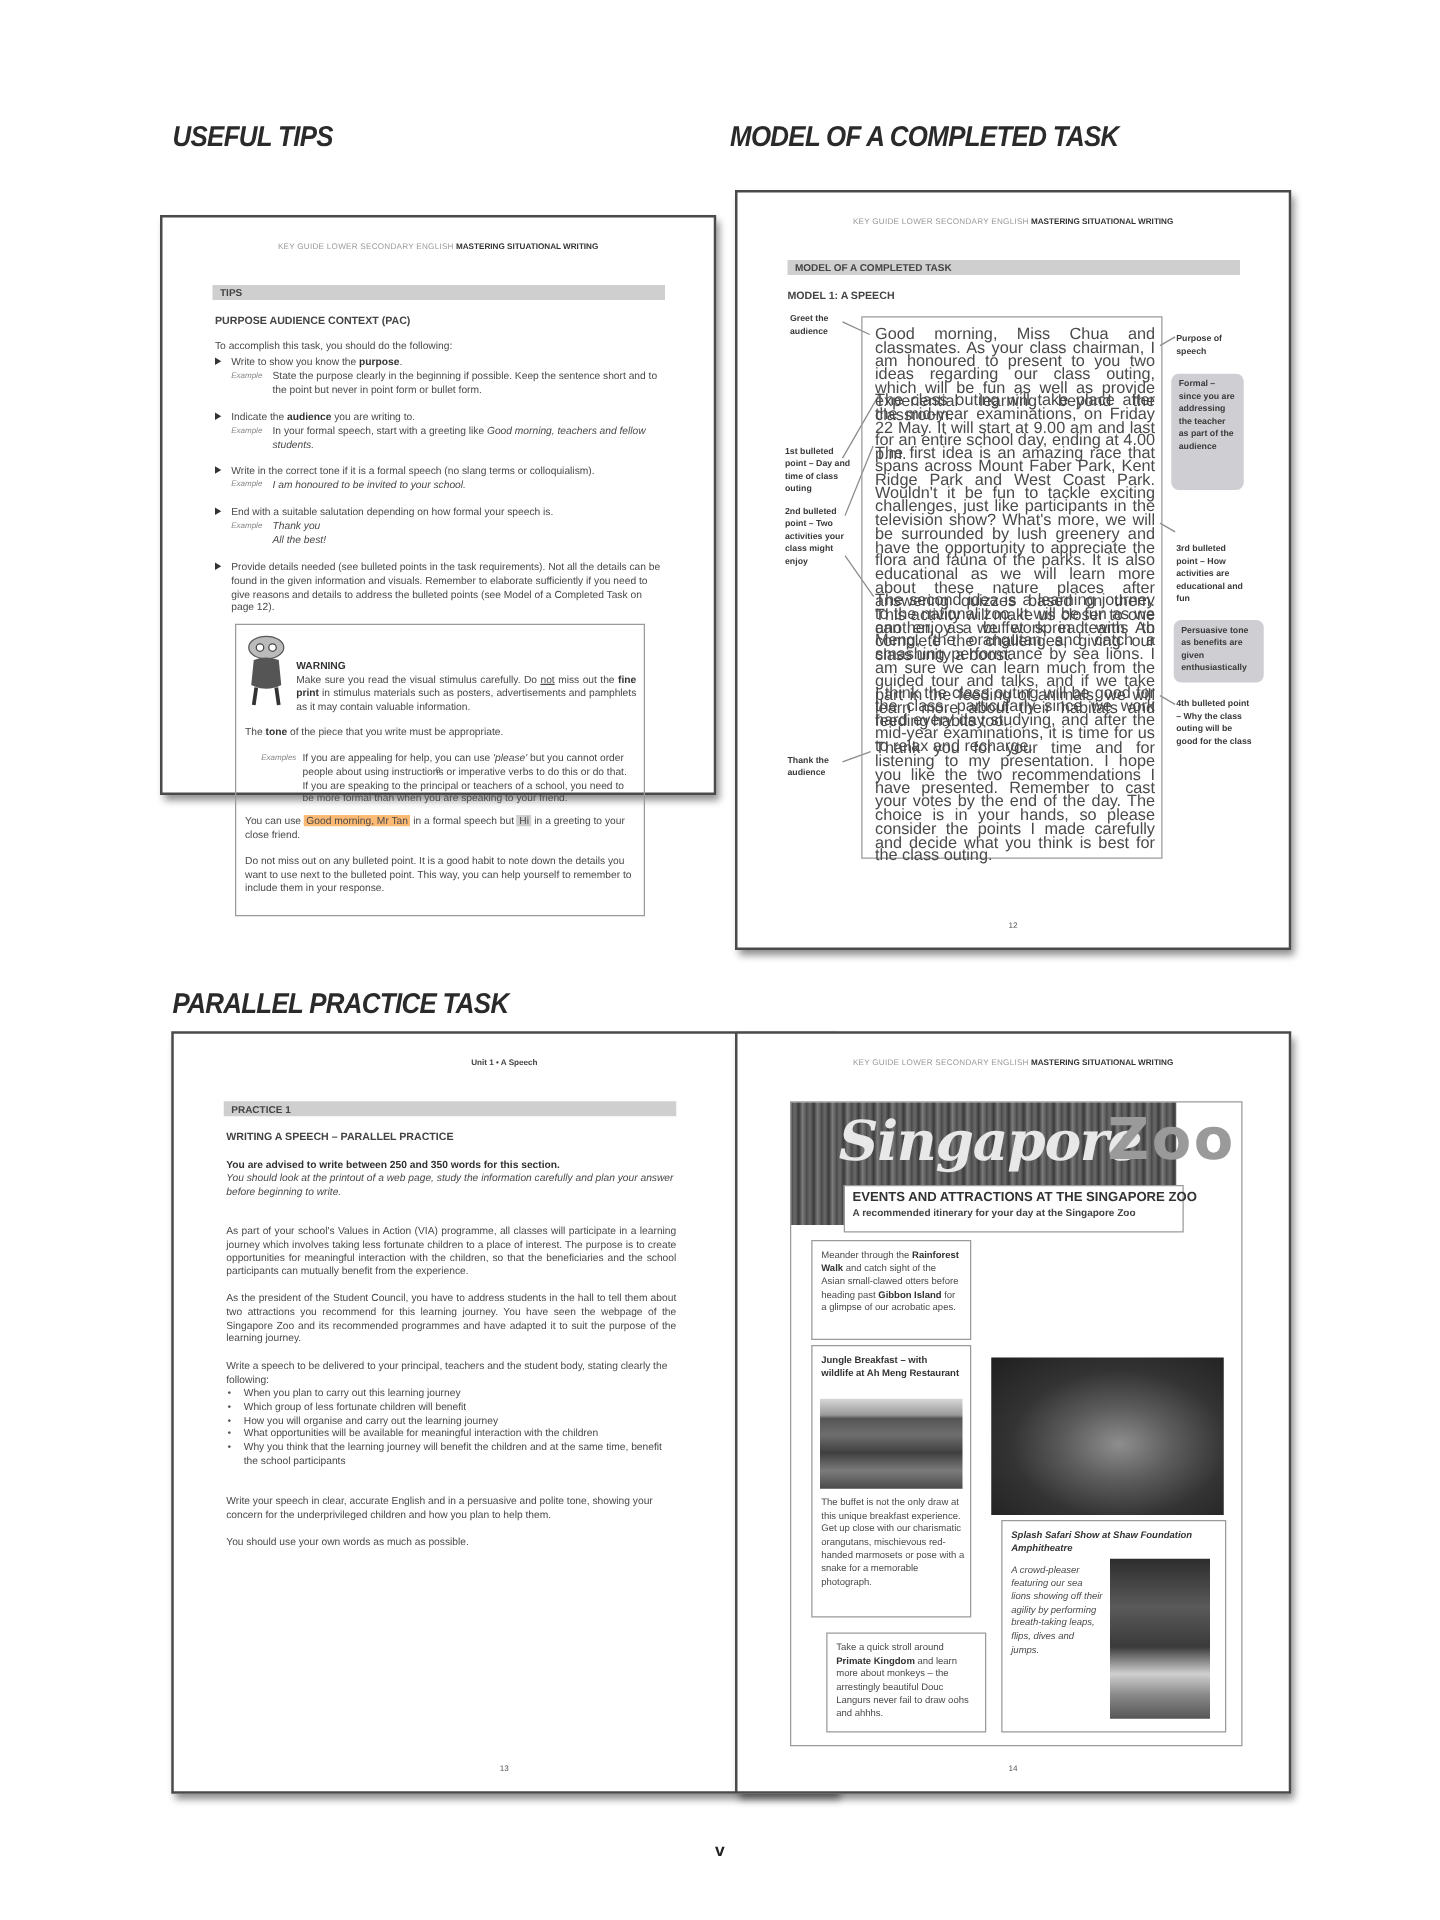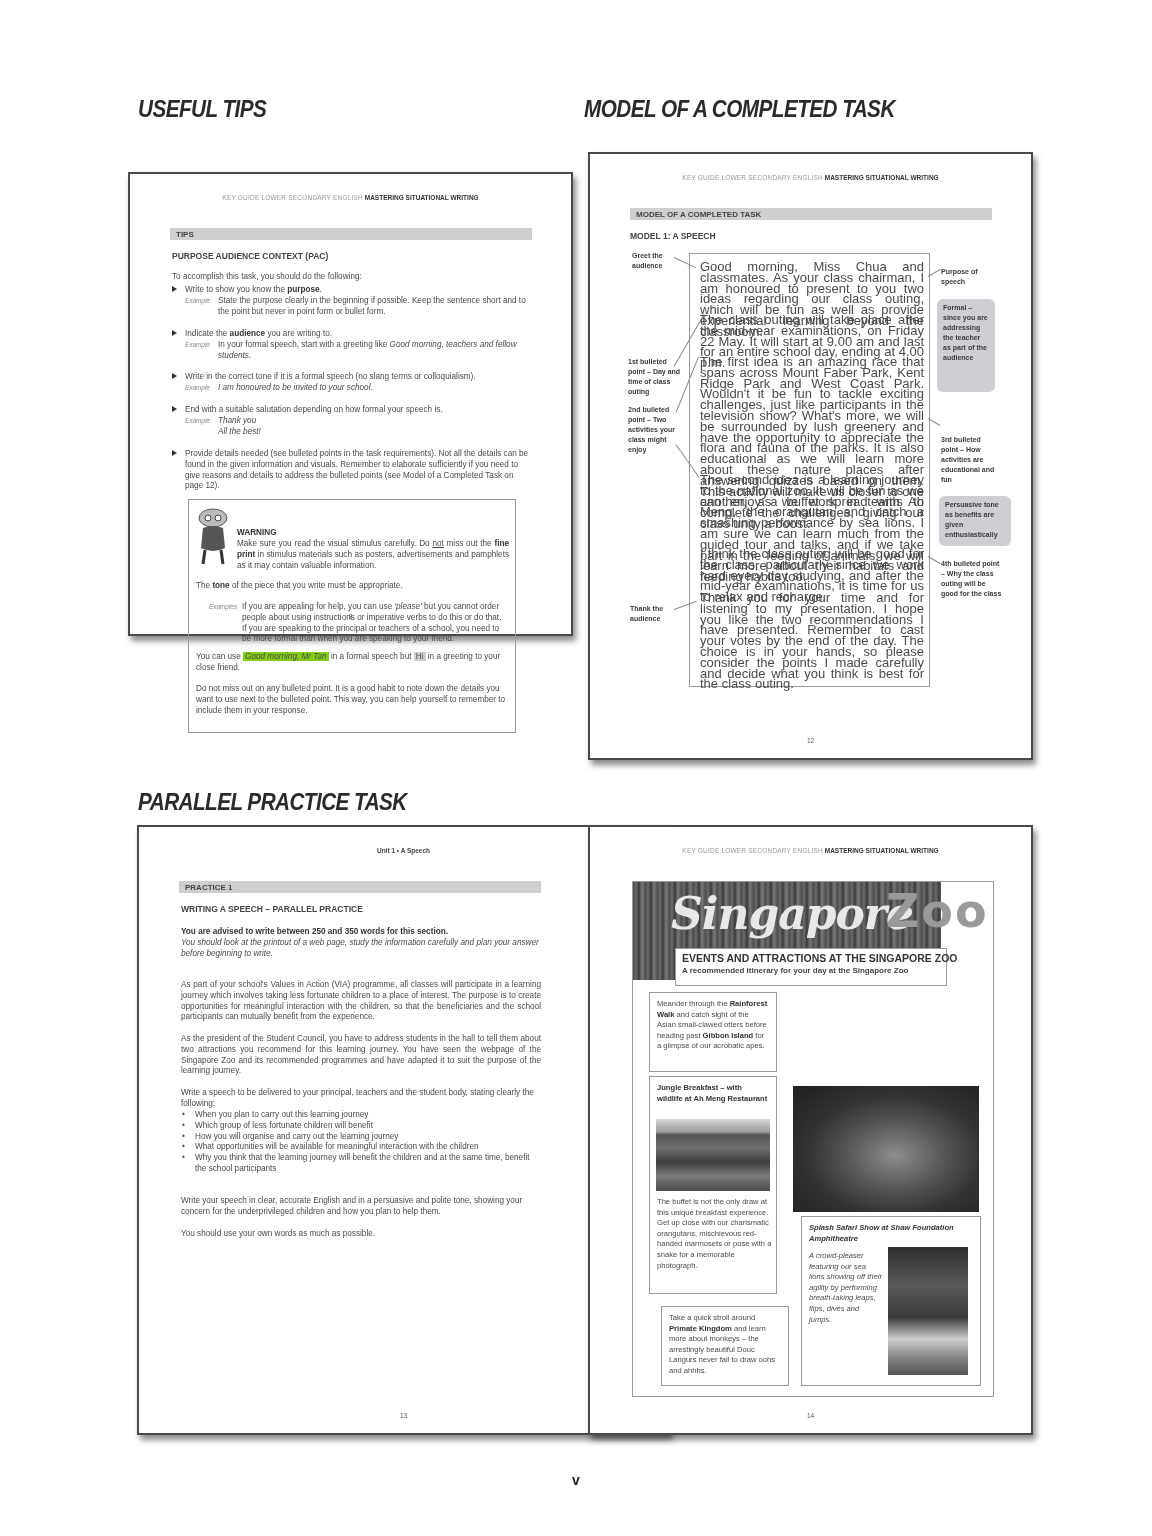--- a/index.html
+++ b/index.html
@@ -142,21 +142,21 @@
       <span>Make sure you read the visual stimulus carefully. Do </span><u>not</u><span> miss out the </span><span class="b">fine print</span><span> in stimulus materials such as posters, advertisements and pamphlets as it may contain valuable information.</span>
     </div>
     <div class="p" style="position:absolute; left:7px; top:81px;">
       <span>The </span><span class="b">tone</span><span> of the piece that you write must be appropriate.</span>
     </div>
     <div class="p" style="position:absolute; left:20px; top:102px; width:300px; display:flex;">
       <span class="ex-label" style="width:33px;">Examples</span>
       <span style="flex:1;"><span>If you are appealing for help, you can use </span><span class="it">'please'</span><span> but you cannot order people about using instructions or imperative verbs to do this or do that.</span><br><span>If you are speaking to the principal or teachers of a school, you need to be more formal than when you are speaking to your friend.</span></span>
     </div>
     <div class="p" style="position:absolute; left:7px; top:152px; width:315px;">
-      <span>You can use </span><span style="background:#84cc16; padding:0 2px;font-style:italic;">Good morning, Mr Tan</span><span> in a formal speech but </span><span style="background:#d0d0d0; padding:0 2px;">Hi</span><span> in a greeting to your close friend.</span>
+      <span>You can use </span><span style="background:#fdba74; padding:0 2px;">Good morning, Mr Tan</span><span> in a formal speech but </span><span style="background:#d0d0d0; padding:0 2px;">Hi</span><span> in a greeting to your close friend.</span>
     </div>
     <div class="p" style="position:absolute; left:7px; top:184px; width:315px;">Do not miss out on any bulleted point. It is a good habit to note down the details you want to use next to the bulleted point. This way, you can help yourself to remember to include them in your response.</div>
   </div>
 
   <div class="page-num">8</div>
 </div>
 
 <div class="page" style="left:588px; top:152px; width:445px; height:608px;">
   <div class="page-header">
     <span class="light">KEY GUIDE LOWER SECONDARY ENGLISH</span>

